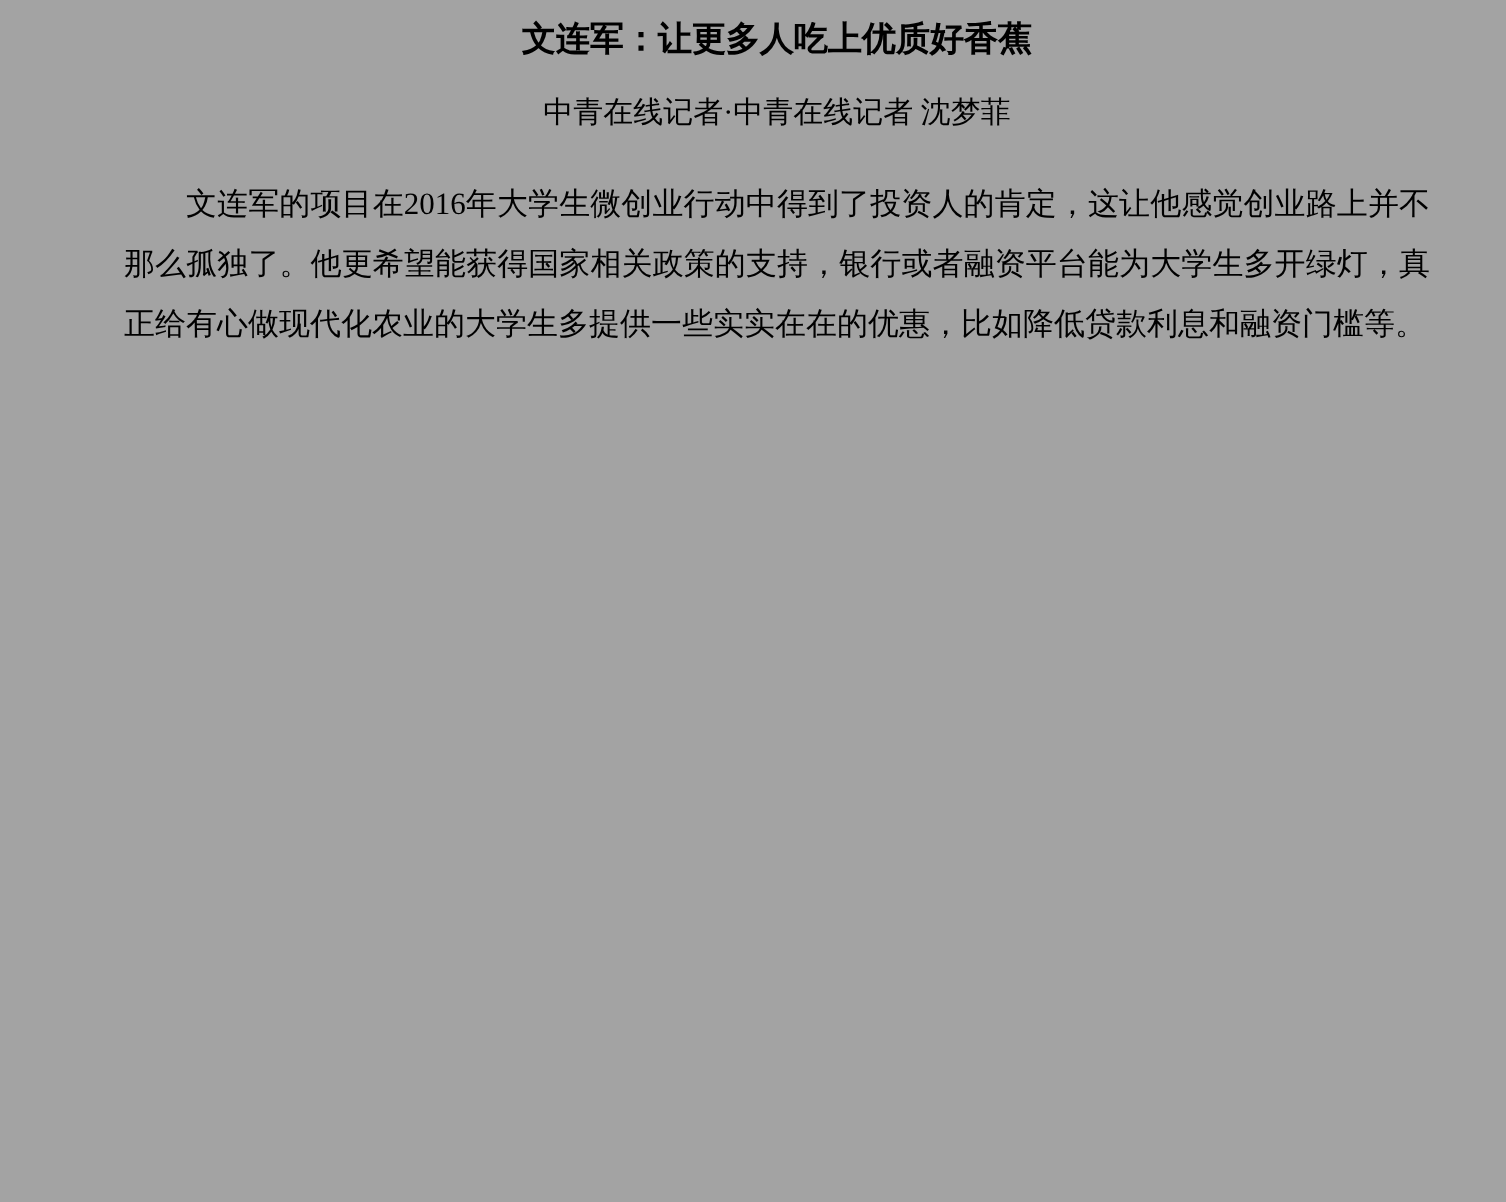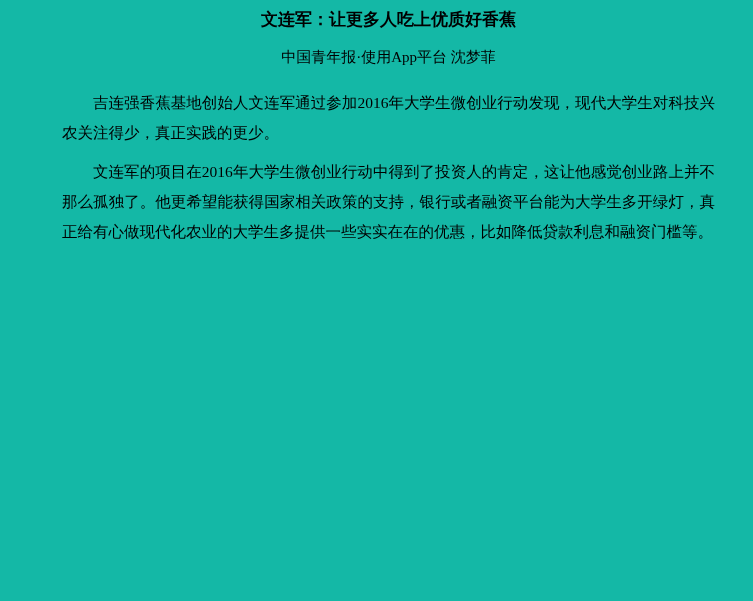--- a/index.html
+++ b/index.html
@@ -4,21 +4,21 @@
 <style>
   html, body {
     margin: 0;
     padding: 0;
     background: #ffffff;
   }
   .page {
     position: relative;
     width: 753px;
     height: 601px;
-    background: #14b8a6;
+    background: #a3a3a3;
     color: #000000;
     font-family: "Liberation Serif", "DejaVu Serif", serif;
     overflow: hidden;
     box-sizing: border-box;
   }
   .title {
     margin: 8px 38px 0 62px;
     text-align: center;
     font-size: 17px;
     font-weight: 700;
@@ -45,18 +45,17 @@
   }
   .content p:first-child {
     margin-top: 20px;
   }
 </style>
 </head>
 <body>
 
 <div class="page">
   <div class="title">文连军：让更多人吃上优质好香蕉</div>
-  <div class="byline">中国青年报·使用App平台 沈梦菲</div>
+  <div class="byline">中青在线记者·中青在线记者 沈梦菲</div>
   <div class="content">
-    <p>吉连强香蕉基地创始人文连军通过参加2016年大学生微创业行动发现，现代大学生对科技兴农关注得少，真正实践的更少。</p>
     <p>文连军的项目在2016年大学生微创业行动中得到了投资人的肯定，这让他感觉创业路上并不那么孤独了。他更希望能获得国家相关政策的支持，银行或者融资平台能为大学生多开绿灯，真正给有心做现代化农业的大学生多提供一些实实在在的优惠，比如降低贷款利息和融资门槛等。</p>
   </div>
 </div>
 
 </body></html>

